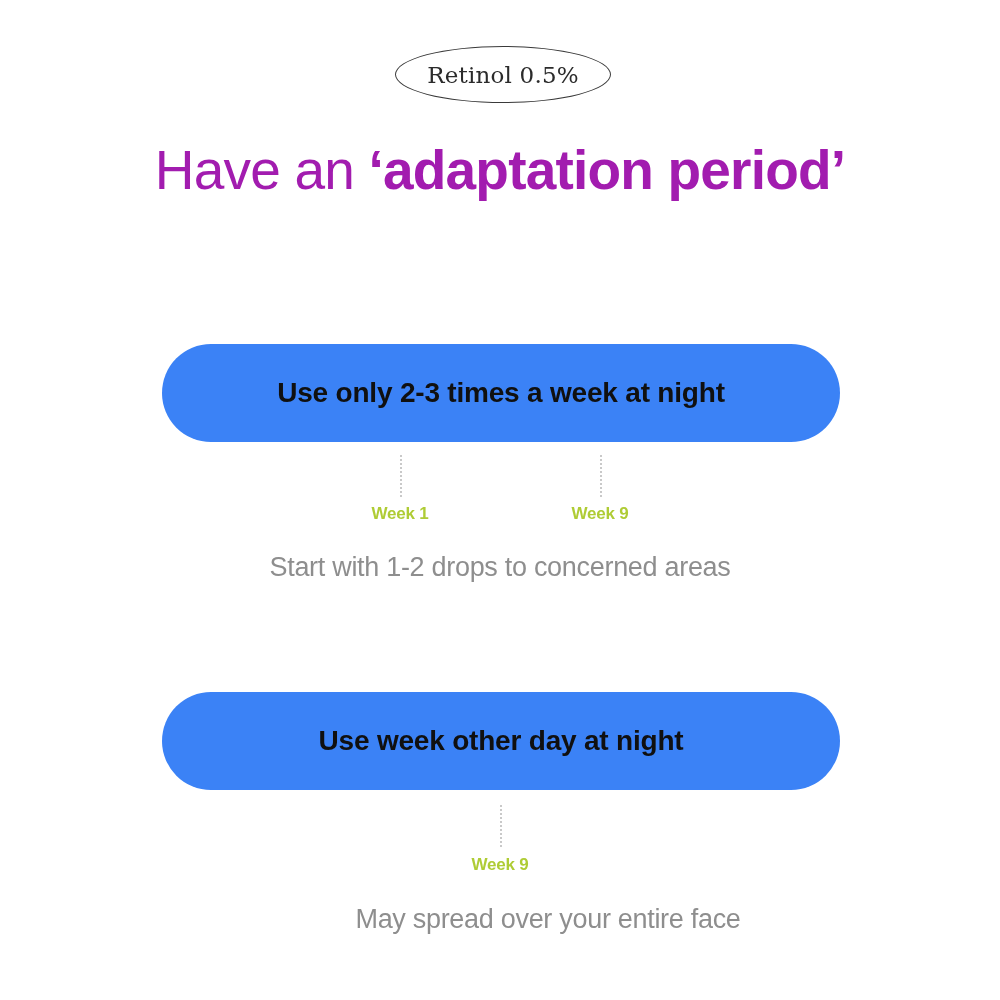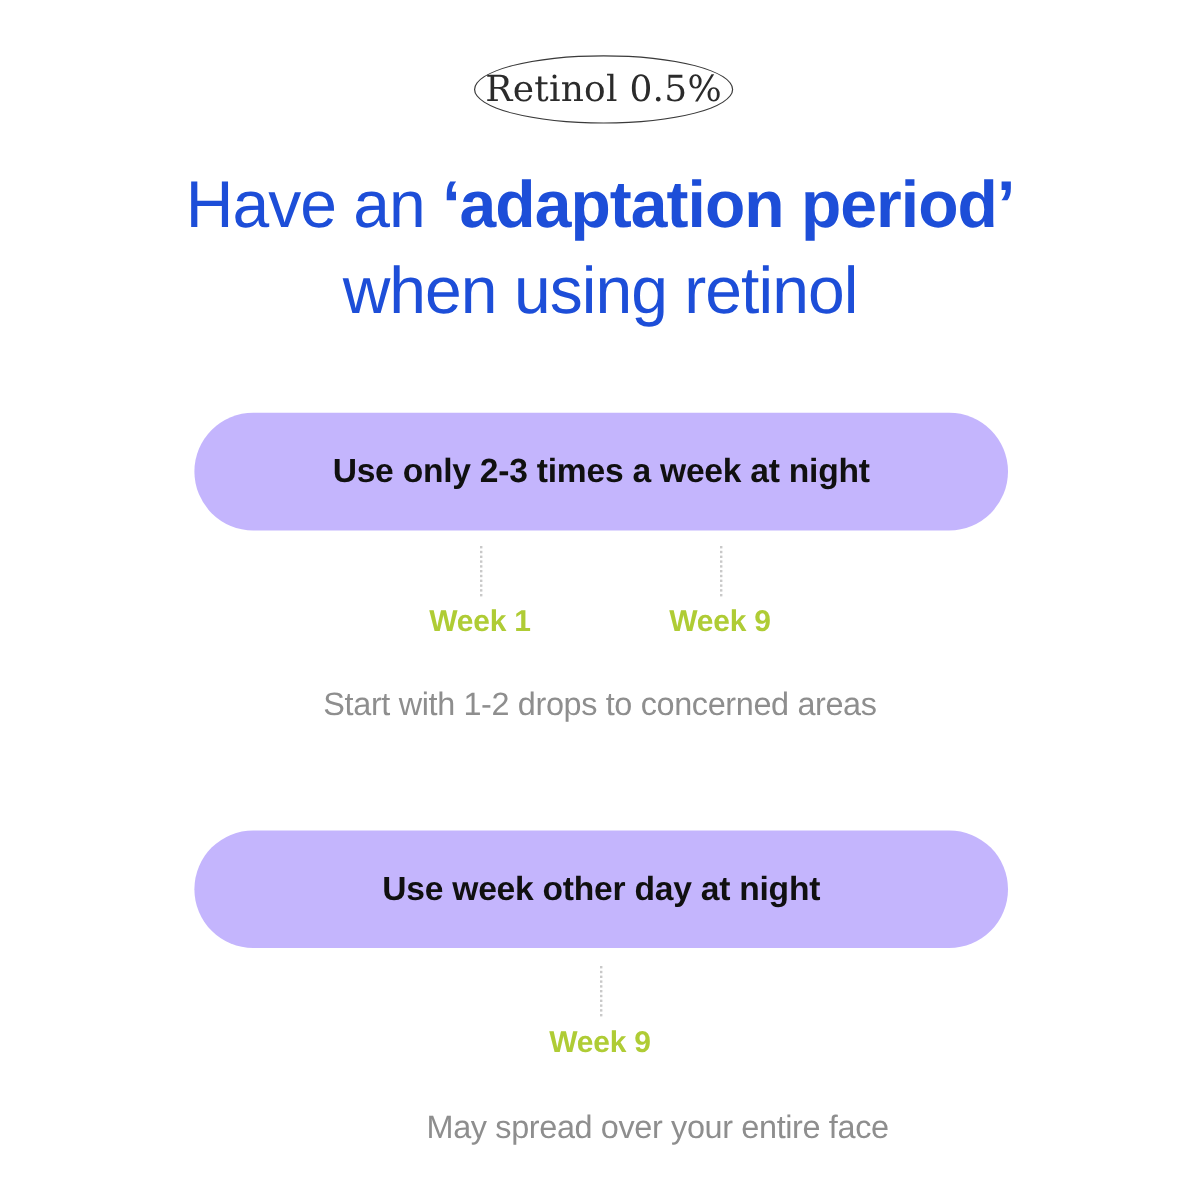--- a/index.html
+++ b/index.html
@@ -29,55 +29,55 @@
     height: 57px;
     border: 1.6px solid #3a3a3a;
     border-radius: 50% / 50%;
     box-sizing: border-box;
     display: flex;
     align-items: center;
     justify-content: center;
   }
   .badge-text {
     font-family: "DejaVu Serif", serif;
-    font-size: 30px;
+    font-size: 23px;
     font-weight: 400;
     color: #2b2b2b;
     letter-spacing: 0.2px;
     white-space: nowrap;
   }
 
   
   .headline {
     position: absolute;
     left: 0;
     top: 134px;
     width: 1000px;
     text-align: center;
-    color: #1d4ed8;
+    color: #a21caf;
     font-size: 55px;
     line-height: 72px;
     font-weight: 400;
     letter-spacing: -0.8px;
   }
   .headline .line {
     display: block;
     white-space: nowrap;
   }
   .headline .em {
     font-weight: 700;
   }
 
   
   .pill {
     position: absolute;
     left: 162px;
     width: 678px;
     height: 98px;
-    background: #c4b5fd;
+    background: #3b82f6;
     border-radius: 49px;
     display: flex;
     align-items: center;
     justify-content: center;
     box-sizing: border-box;
   }
   .pill-1 { top: 344px; }
   .pill-2 { top: 692px; }
   .pill-text {
     font-size: 28px;
@@ -94,21 +94,21 @@
     border-left: 2px dotted #c9c9c9;
     height: 42px;
   }
   .conn-w1 { left: 400px; top: 455px; }
   .conn-w2 { left: 600px; top: 455px; }
   .conn-w3 { left: 500px; top: 805px; }
 
   
   .week-label {
     position: absolute;
-    font-size: 25px;
+    font-size: 17px;
     font-weight: 700;
     color: #AFCC35;
     letter-spacing: -0.2px;
     white-space: nowrap;
     transform: translateX(-50%);
     text-align: center;
   }
   .week-1 { left: 400px; top: 504px; }
   .week-2 { left: 600px; top: 504px; }
   .week-3 { left: 500px; top: 855px; }
@@ -117,37 +117,35 @@
   .desc {
     position: absolute;
     left: 0;
     width: 1000px;
     text-align: center;
     font-size: 27px;
     font-weight: 400;
     color: #8e8e8e;
     letter-spacing: -0.3px;
     white-space: nowrap;
-    margin-top: 20px;
   }
   .desc-1 { top: 552px; }
   .desc-2 { top: 904px; padding-left: 48px; }
 </style>
 </head>
 <body>
 
 <div class="canvas">
 
   <div class="badge">
     <span class="badge-text">Retinol 0.5%</span>
   </div>
 
   <div class="headline">
     <span class="line"><span>Have an </span><span class="em">‘adaptation period’</span></span>
-    <span class="line">when using retinol</span>
   </div>
 
   <div class="pill pill-1">
     <span class="pill-text">Use only 2-3 times a week at night</span>
   </div>
 
   <div class="connector conn-w1"></div>
   <div class="connector conn-w2"></div>
 
   <div class="week-label week-1">Week 1</div>

